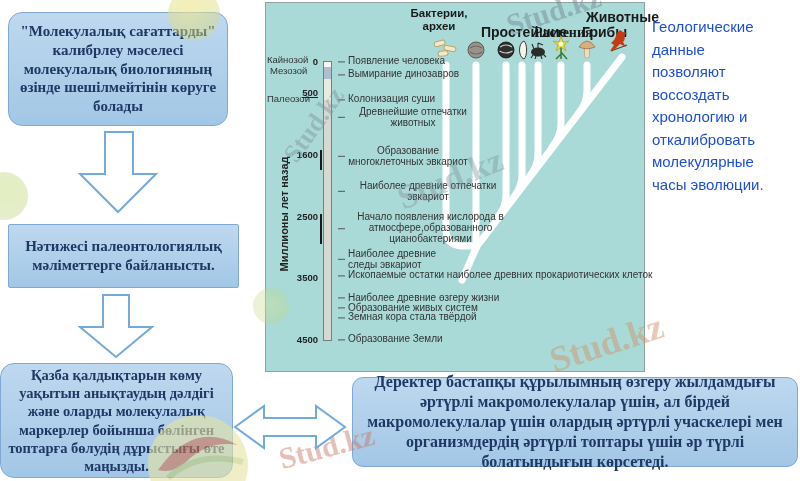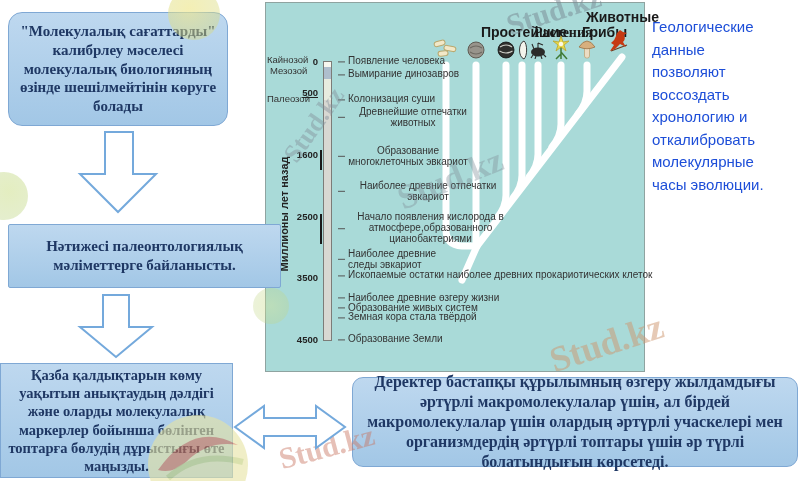--- a/index.html
+++ b/index.html
@@ -6,22 +6,22 @@
   .slide{position:relative;width:800px;height:481px;background:#ffffff;overflow:hidden;
          font-family:"Liberation Sans",sans-serif;}
 
   
   .flowbox{position:absolute;background:linear-gradient(180deg,#bed8ef 0%,#a2c7e6 100%);
            border:1.5px solid #7fa8d4;color:#1f3864;
            font-family:"Liberation Serif",serif;font-weight:bold;text-align:center;
            display:flex;align-items:center;justify-content:center;box-sizing:border-box;
            line-height:1.25;z-index:2;}
   #box1{left:8px;top:12px;width:220px;height:114px;border-radius:14px;font-size:15px;padding:6px 10px;}
-  #box2{left:8px;top:224px;width:273px;height:64px;font-size:15px;padding:4px 12px;border-radius:2px;}
-  #box3{left:0;top:363px;width:233px;height:115px;font-size:14.5px;padding:3px 4px;border-radius:0;}
+  #box2{left:8px;top:224px;width:231px;height:64px;font-size:15px;padding:4px 12px;border-radius:2px;}
+  #box3{left:0;top:363px;width:233px;height:115px;font-size:14.5px;padding:3px 4px;border-radius:14px;}
   #box4{left:352px;top:377px;width:446px;height:90px;font-size:16px;padding:3px 8px;border-radius:11px;}
 
   
   .arrow{position:absolute;z-index:6;}
   .arrow path{fill:#ffffff;stroke:#74a9dc;stroke-width:2;stroke-linejoin:miter;}
 
   
   #side-note{position:absolute;left:652px;top:16px;width:112px;font-size:15px;color:#1d4ed8;
              line-height:1.5;z-index:2;}
 
@@ -147,20 +147,21 @@
         <div class="event" style="top: 187.78px; width: 160px; text-align: center;">Наиболее древние отпечатки эвкариот</div>
         <div class="event" style="top: 224.86px; width: 165px; text-align: center;">Начало появления кислорода в атмосфере,образованного цианобактериями</div>
         <div class="event" style="top: 255.76px; width: 115px; text-align: left;">Наиболее древние следы эвкариот</div>
         <div class="event" style="top: 272px; width: 312px; text-align: left;">Ископаемые остатки наиболее древних прокариотических клеток</div>
         <div class="event" style="top: 294.694px; width: 312px; text-align: left;">Наиболее древние өзгеру жизни</div>
         <div class="event" style="top: 304.582px; width: 312px; text-align: left;">Образование живых систем</div>
         <div class="event" style="top: 314.47px; width: 312px; text-align: left;">Земная кора стала твёрдой</div>
         <div class="event" style="top: 336.1px; width: 312px; text-align: left;">Образование Земли</div>
       </div>
 
+    <div class="group-label" id="gl-bact">Бактерии, археи</div>
     <div class="group-label" id="gl-prot">Простейшие</div>
     <div class="group-label" id="gl-plant">Растения</div>
     <div class="group-label" id="gl-fungi">Грибы</div>
     <div class="group-label" id="gl-anim">Животные</div>
 
     <svg class="icon" style="left:180px;top:46px" width="28" height="20" viewBox="0 0 28 20">
       <g fill="#f2e8c8" stroke="#b9a86e" stroke-width="1">
         <rect x="2" y="2" width="11" height="5" rx="2.5" transform="rotate(-15 7 4)"></rect>
         <rect x="12" y="7" width="12" height="5" rx="2.5" transform="rotate(10 18 9)"></rect>
         <rect x="6" y="12" width="10" height="5" rx="2.5" transform="rotate(-8 11 14)"></rect>

